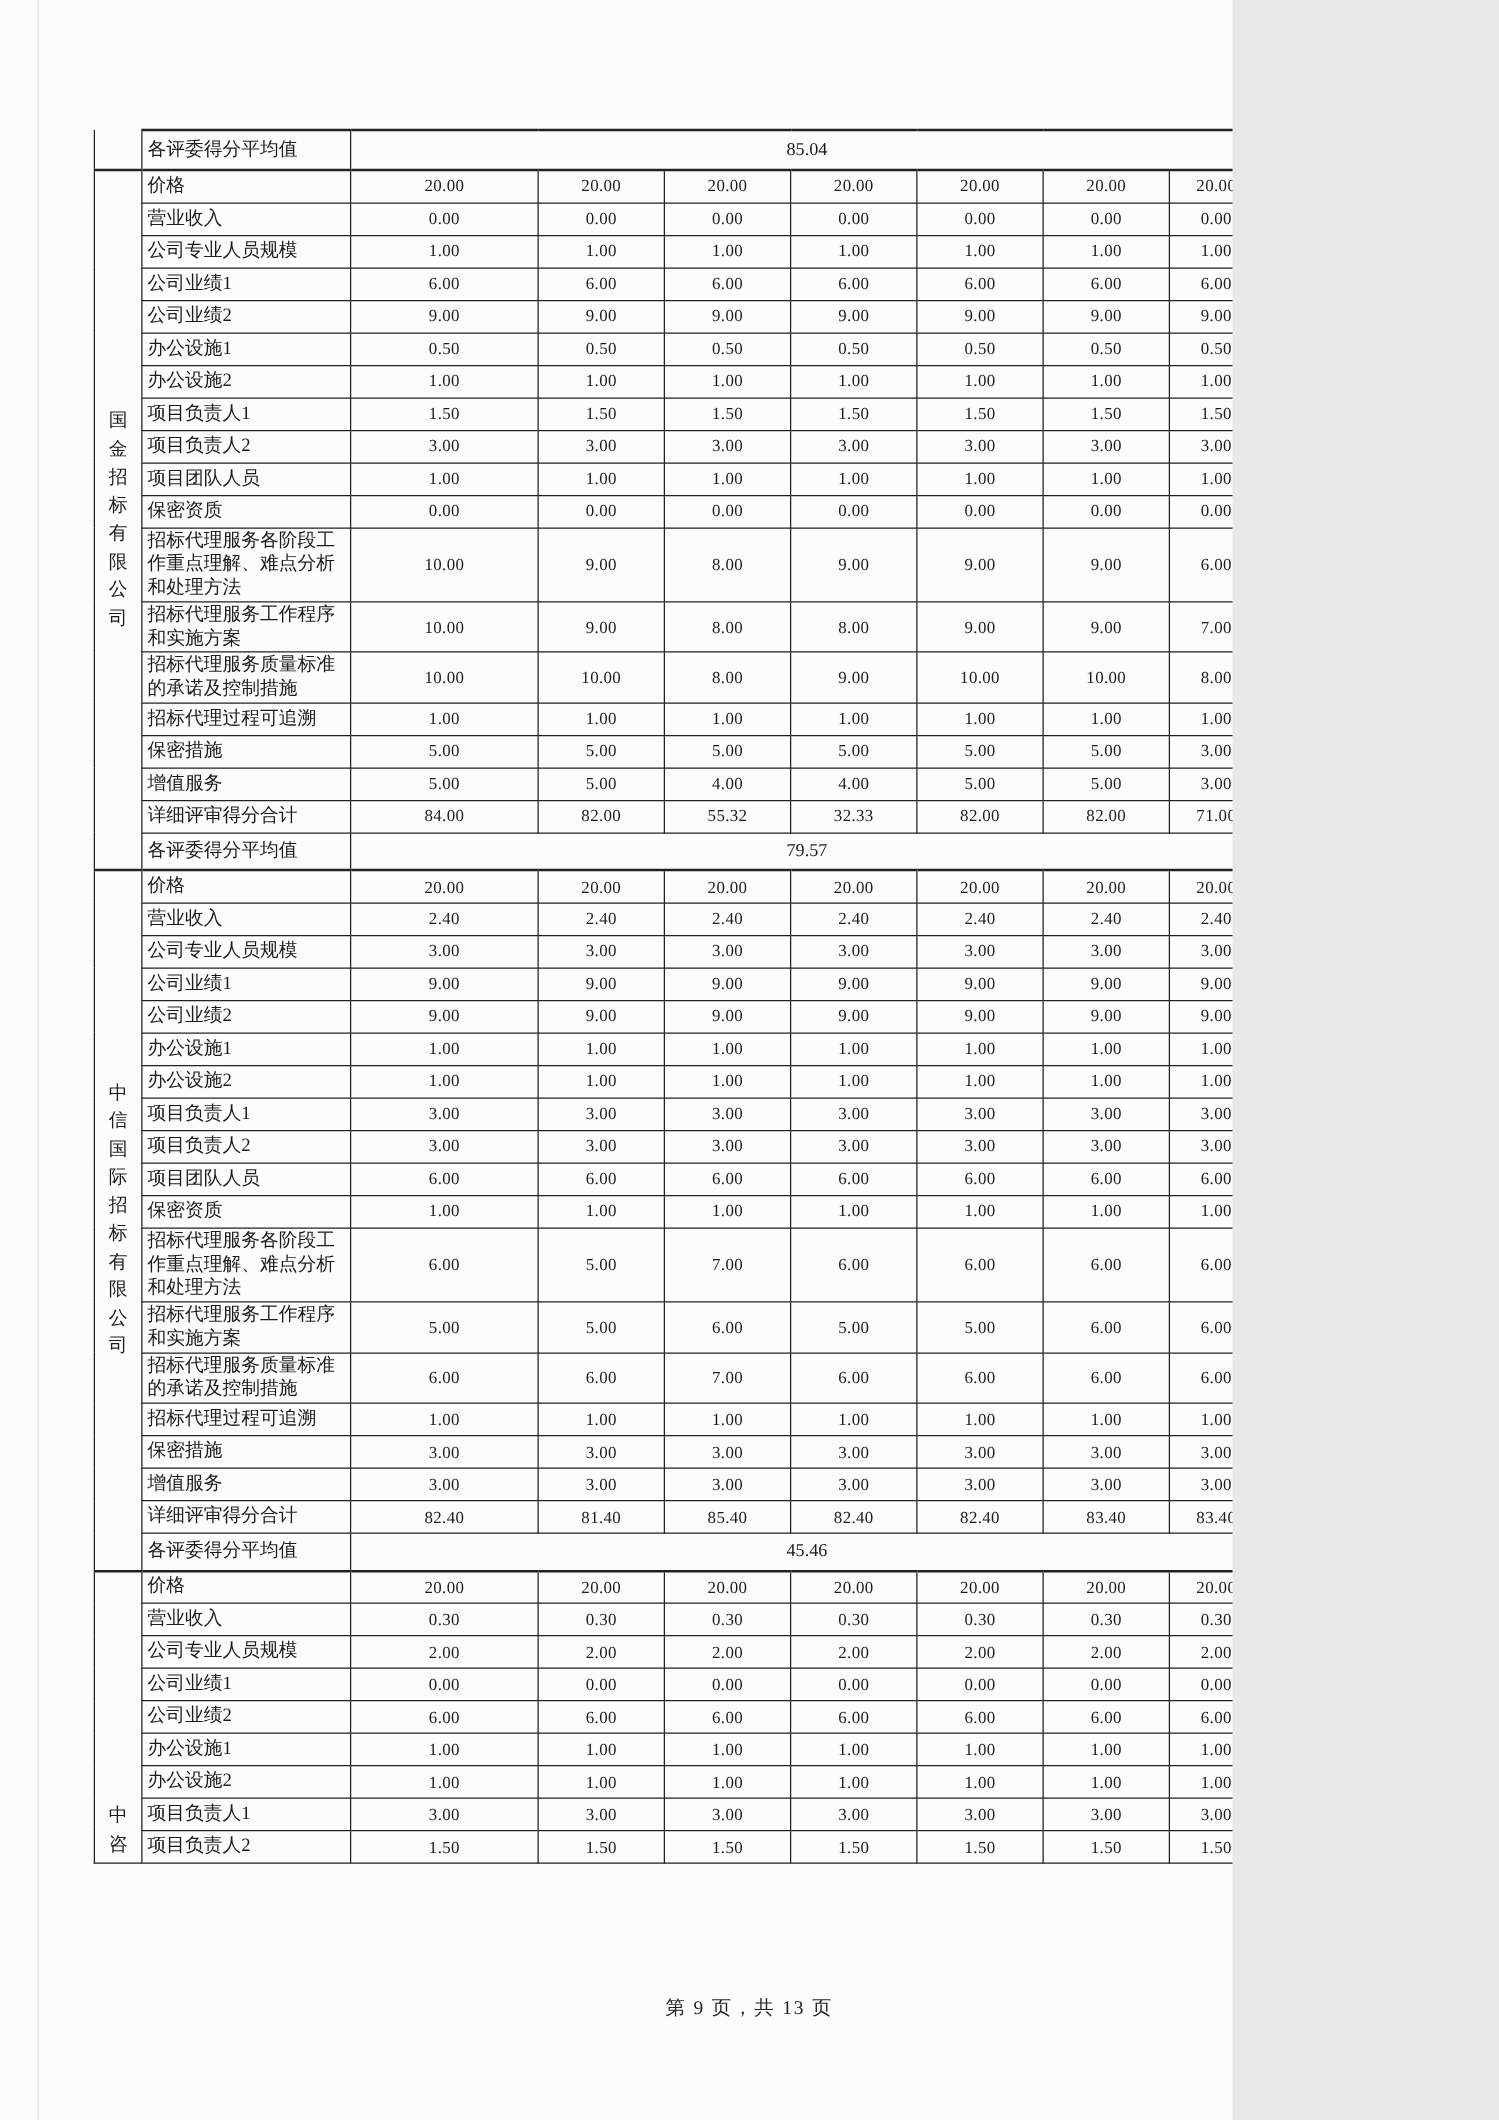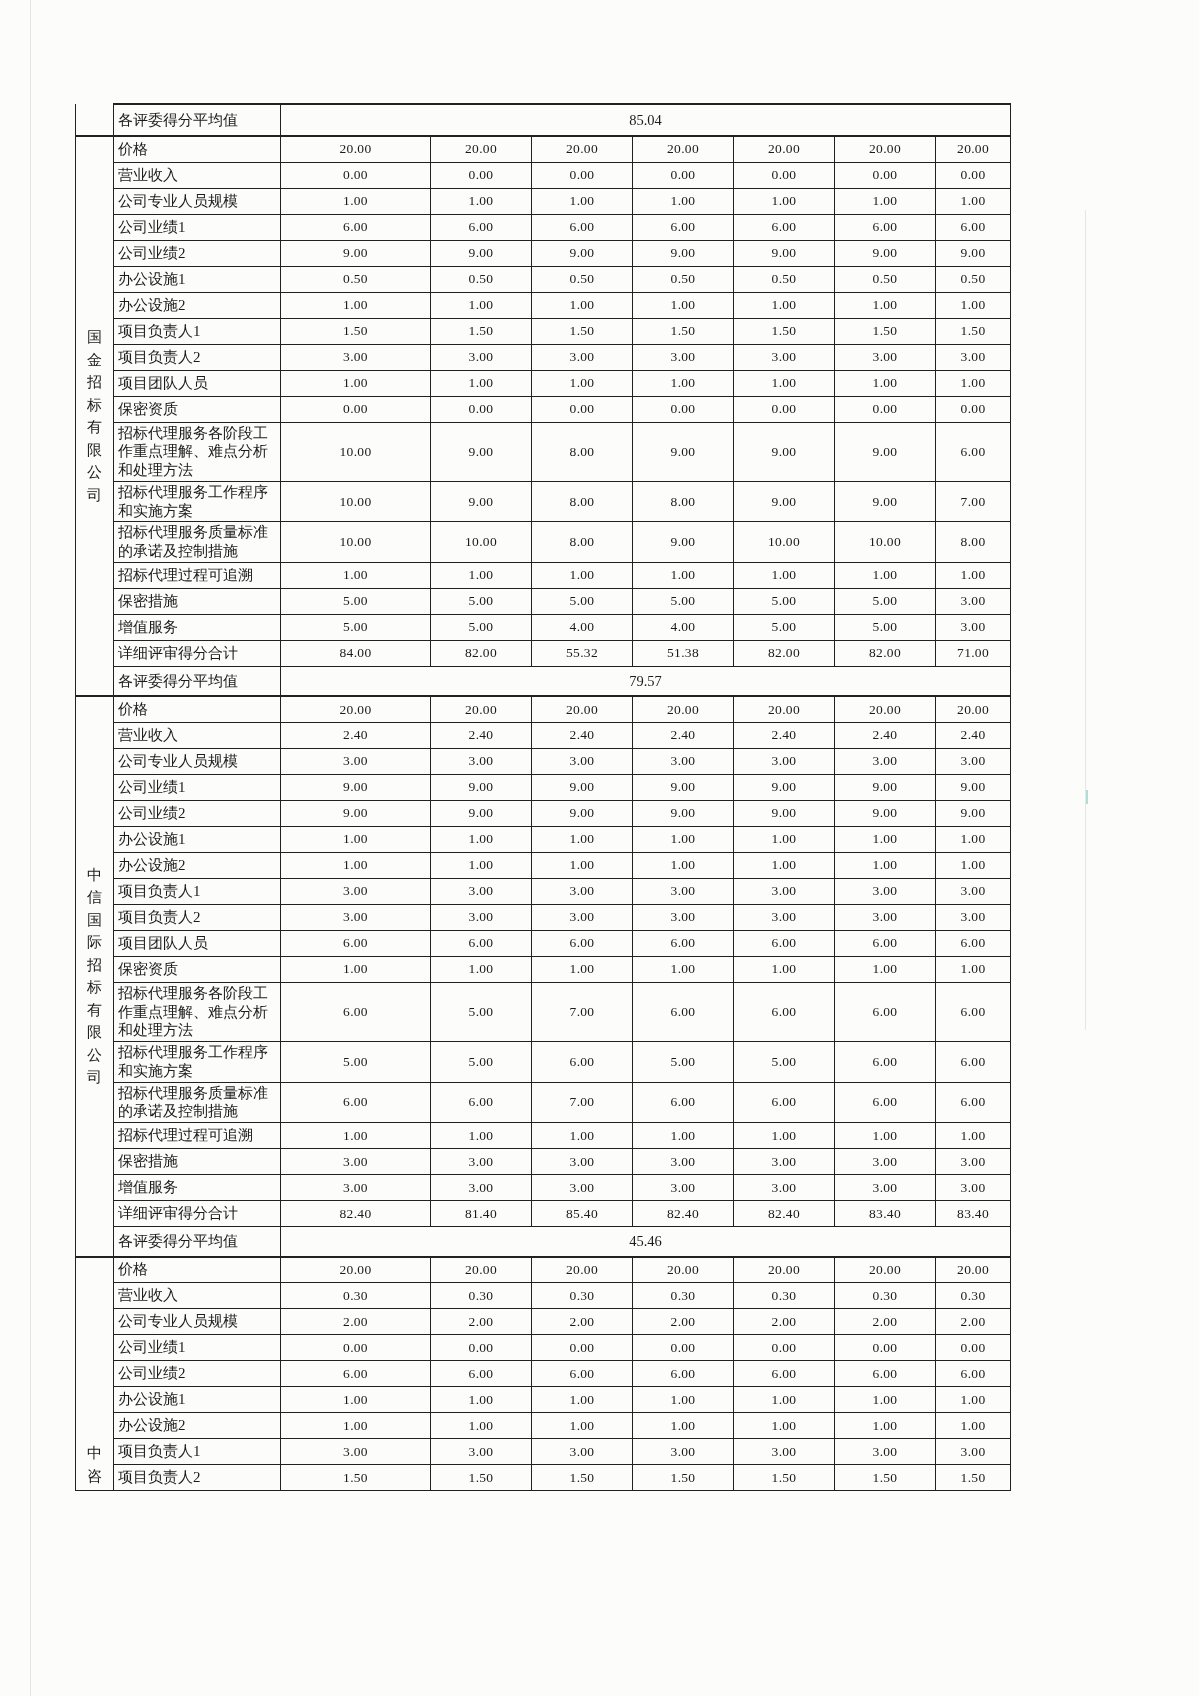--- a/index.html
+++ b/index.html
@@ -1,19 +1,19 @@
 <!DOCTYPE html>
 <html><head>
 <meta charset="utf-8">
 <style>
   html,body{margin:0;padding:0;}
   body{background:#e8e8e8;}
   .page{
     position:relative;
-    width:1199px;height:1696px;
+    width:986px;height:1696px;
     background:#fcfcfb;
     overflow:hidden;
     font-family:"Liberation Serif","DejaVu Serif",serif;
     color:#1b1b1b;
   }
   
   .artifact-left-line{
     position:absolute;left:30px;top:0;width:1px;height:1696px;
     background:#cfcfcb;opacity:.55;
   }
@@ -275,21 +275,21 @@
           <td class="num">4.00</td>
           <td class="num">5.00</td>
           <td class="num">5.00</td>
           <td class="num last">3.00</td>
         </tr>
         <tr class="r">
           <td class="crit">详细评审得分合计</td>
           <td class="num">84.00</td>
           <td class="num">82.00</td>
           <td class="num">55.32</td>
-          <td class="num">51.38</td>
+          <td class="num">32.33</td>
           <td class="num">82.00</td>
           <td class="num">82.00</td>
           <td class="num last">71.00</td>
         </tr>
         <tr class="avgrow">
           <td class="crit">各评委得分平均值</td>
           <td class="avgval last" colspan="7">79.57</td>
         </tr>
         <tr class="r section-start">
           <td class="company" rowspan="19">中信国际招标有限公司</td>
@@ -563,13 +563,14 @@
           <td class="num">1.50</td>
           <td class="num">1.50</td>
           <td class="num">1.50</td>
           <td class="num">1.50</td>
           <td class="num">1.50</td>
           <td class="num last">1.50</td>
         </tr>
       </tbody>
   </table>
 
+  <div class="footer">第 9 页，共 13 页</div>
 </div>
 
 </body></html>

